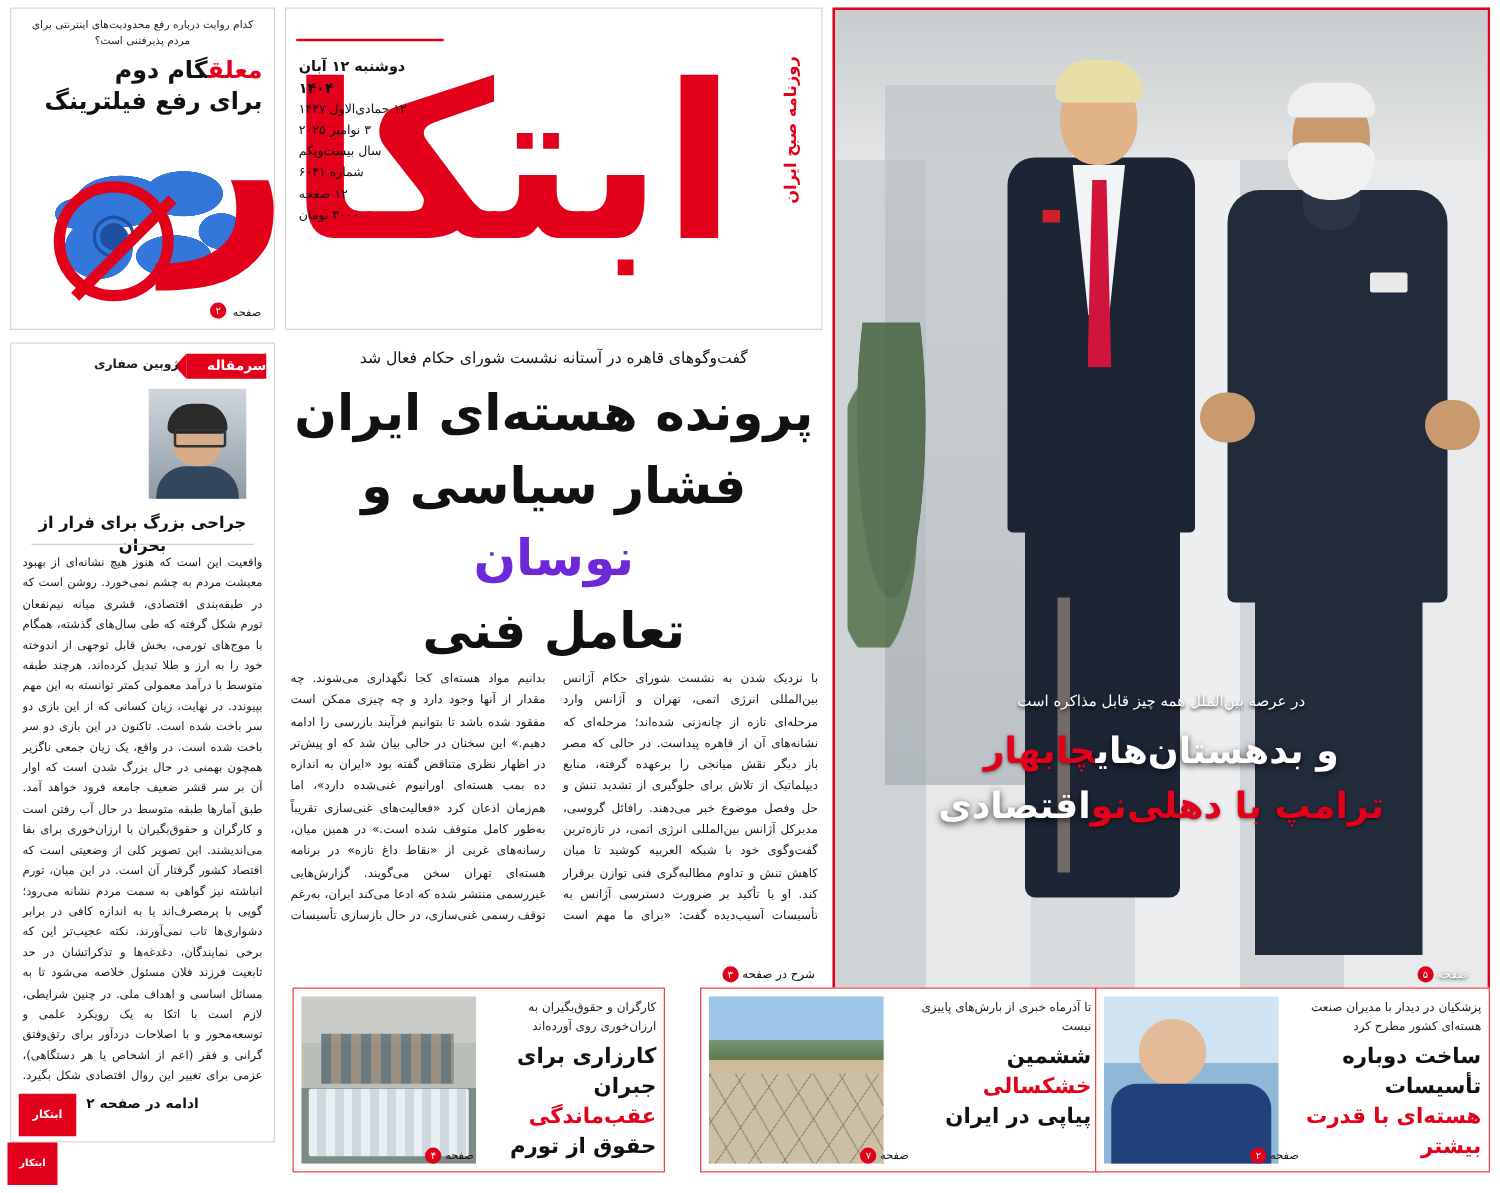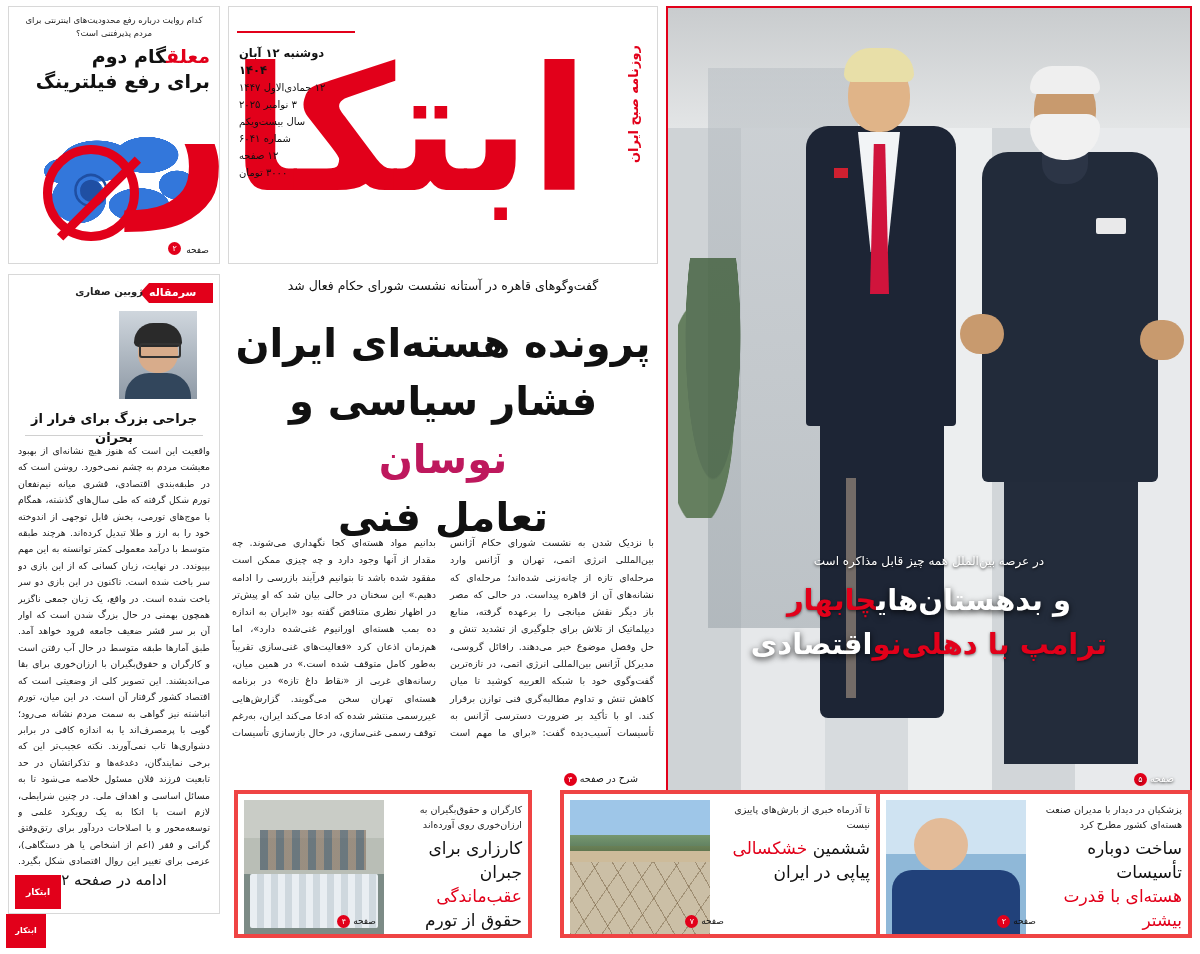--- a/index.html
+++ b/index.html
@@ -66,21 +66,21 @@
   .pageref{font-size:9px;color:#111;}
 
   
   #editorial{
     left:8px;top:274px;width:212px;height:640px;
     border:1px solid #d8d8d8;background:#fff;
   }
   #edTag{
     position:absolute;right:6px;top:8px;width:64px;height:20px;
     background:#e2001a;color:#fff;font-size:11px;font-weight:bold;
-    text-align:left;line-height:20px;
+    text-align:right;line-height:20px;
   }
   #edTag:after{
     content:"";position:absolute;left:-9px;top:0;border-top:10px solid transparent;
     border-bottom:10px solid transparent;border-right:9px solid #e2001a;
   }
   #edAuthor{
     position:absolute;right:76px;top:11px;font-size:10px;color:#222;font-weight:bold;
   }
   #edPhoto{
     position:absolute;right:22px;top:36px;width:78px;height:88px;
@@ -107,21 +107,21 @@
     position:absolute;left:8px;right:8px;top:134px;text-align:center;
     font-size:13px;font-weight:bold;color:#111;line-height:19px;
   }
   #edRule{position:absolute;left:16px;right:16px;top:160px;height:1px;background:#d0d0d0;}
   #edBody{
     position:absolute;left:9px;right:9px;top:168px;bottom:46px;
     font-size:9.3px;line-height:16.4px;text-align:justify;color:#1a1a1a;
     overflow:hidden;
   }
   #edMore{
-    position:absolute;left:0;right:0;bottom:24px;text-align:center;font-size:15px;color:#111;
+    position:absolute;left:0;right:0;bottom:24px;text-align:center;font-size:11px;color:#111;font-weight:bold;
   }
   #edLogo{
     position:absolute;left:6px;bottom:4px;width:46px;height:34px;
     background:#e2001a;color:#fff;font-size:9px;line-height:34px;text-align:center;
     font-weight:bold;
   }
 
   
   #masthead{
     left:228px;top:6px;width:430px;height:258px;
@@ -151,31 +151,31 @@
   
   #lead{
     left:228px;top:272px;width:430px;height:510px;background:#fff;
   }
   #leadKicker{
     position:absolute;right:0;left:0;top:6px;text-align:center;
     font-size:12.5px;color:#111;
   }
   #leadHead{
     position:absolute;left:0;right:0;top:30px;text-align:center;
-    font-size:40px;line-height:58px;font-weight:bold;color:#111;margin-top:12px;
-  }
-  #leadHead .hl{color:#be185d;text-align:center;}
+    font-size:40px;line-height:58px;font-weight:bold;color:#111;
+  }
+  #leadHead .hl{color:#6d28d9;text-align:center;}
   #leadBody{
     position:absolute;left:4px;right:4px;top:262px;
     font-size:9.6px;line-height:17.3px;text-align:justify;color:#1a1a1a;
     column-count:2;column-gap:14px;
     height:222px;overflow:hidden;
   }
   #leadMore{
-    position:absolute;right:20px;bottom:-4px;font-size:9.5px;color:#111;
+    position:absolute;right:6px;bottom:-4px;font-size:9.5px;color:#111;
   }
 
   
   #photo{
     left:666px;top:6px;width:526px;height:792px;
     border:2px solid #e2001a;background:#d9dde1;overflow:hidden;
   }
   
   #photo .bg{
     position:absolute;inset:0;
@@ -233,29 +233,29 @@
     text-shadow:0 2px 6px rgba(0,0,0,.8);
   }
   #photoHead .hl{color:#e2001a;text-shadow:0 1px 3px rgba(0,0,0,.55);}
   #photoRef{
     position:absolute;right:16px;bottom:10px;font-size:9.5px;color:#fff;
     text-shadow:0 1px 3px rgba(0,0,0,.8);
   }
 
   
   .teaser{
-    top:790px;height:148px;border:4px solid #ef4444;background:#fff;
+    top:790px;height:148px;border:1px solid #ef4444;background:#fff;
   }
   #t1{left:234px;width:298px;}
   #t2{left:544px;width:320px;margin-left:16px;}
   #t3{left:876px;width:316px;}
   .teaser .thumb{position:absolute;left:6px;top:6px;width:140px;height:134px;overflow:hidden;}
   .teaser .txt{position:absolute;right:6px;top:8px;left:152px;text-align:right;}
   .teaser .lead{font-size:9.6px;line-height:15px;color:#222;}
-  .teaser .h{font-size:17px;line-height:24px;font-weight:normal;color:#111;margin-top:4px;}
+  .teaser .h{font-size:17px;line-height:24px;font-weight:bold;color:#111;margin-top:4px;}
   .teaser .h .hl{color:#e2001a;}
   .teaser .ref{position:absolute;right:152px;bottom:6px;font-size:9px;color:#111;}
 
   
   .th-market{
     position:absolute;inset:0;
     background:
       linear-gradient(180deg,#c9ccc6 0 28%,#b9beb6 28% 55%,#7c8b86 55% 100%);
   }
   .th-market:before{

